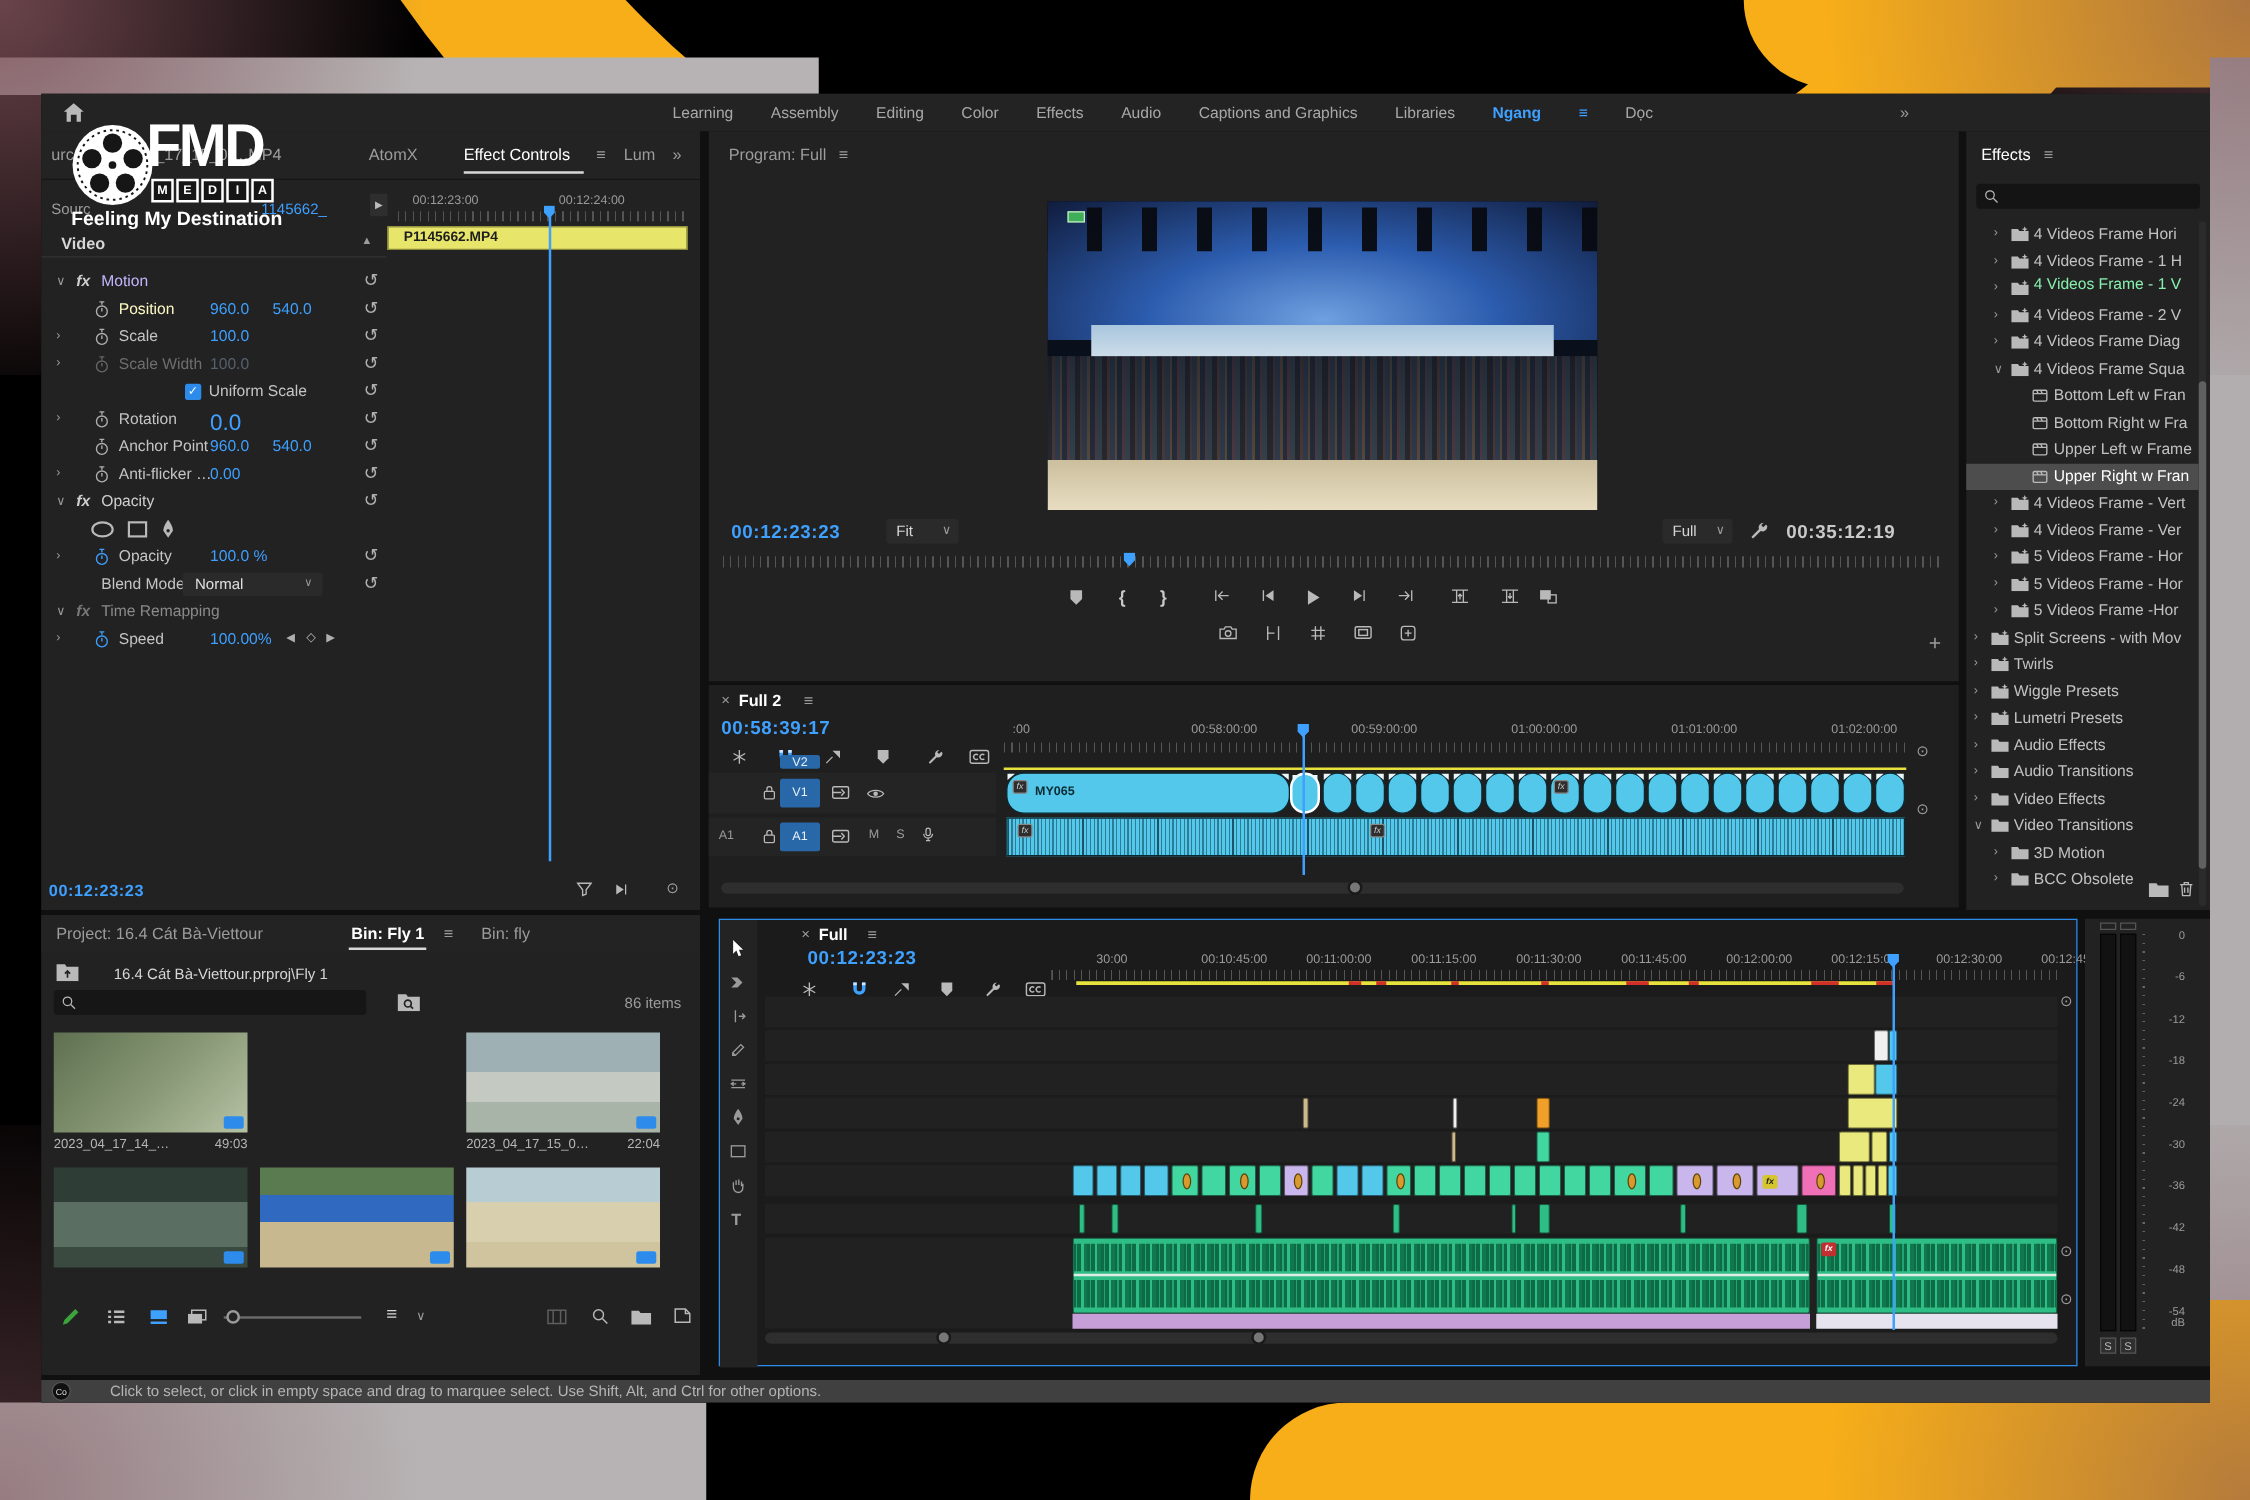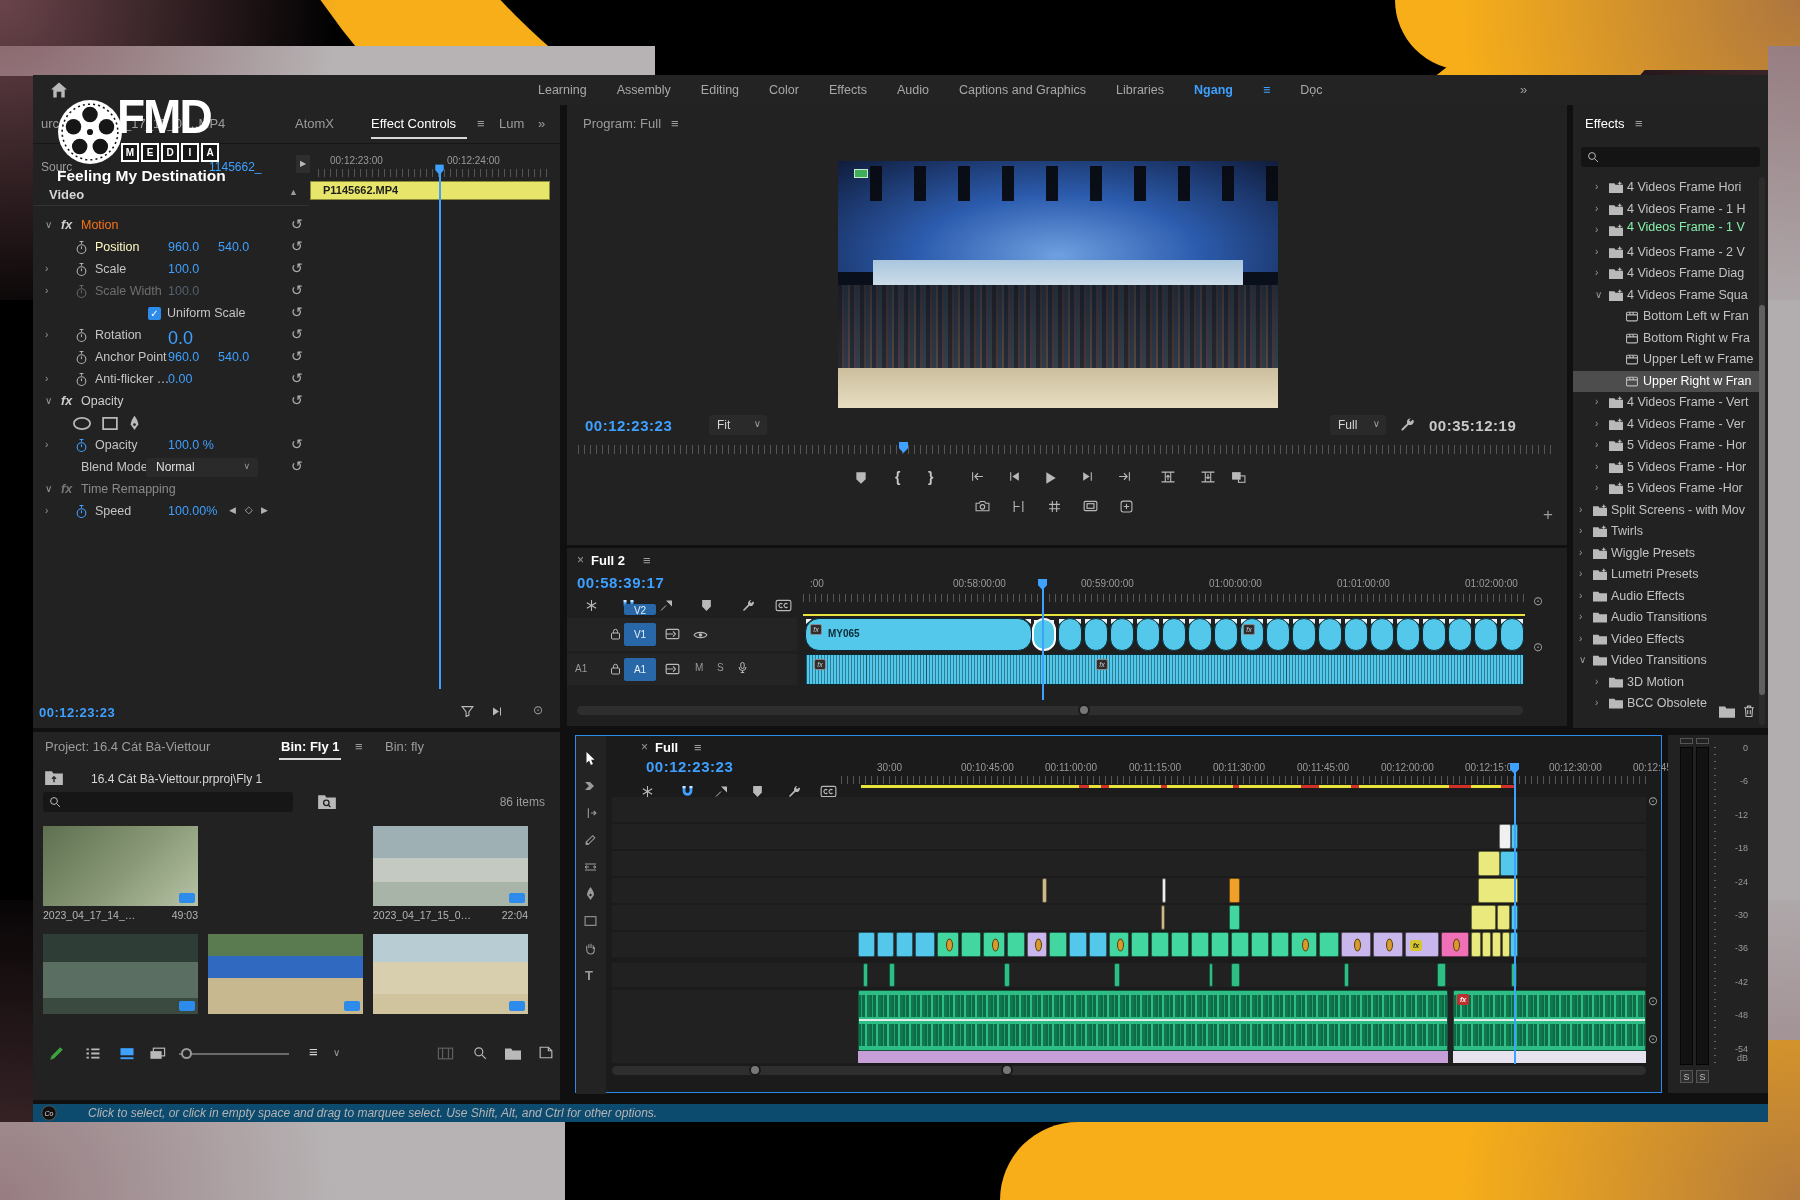--- a/index.html
+++ b/index.html
@@ -129,21 +129,21 @@
       <div class="ph-line" style="left:406px;top:64px;height:520px;"></div>
       <div class="ph-marker" style="left:401px;top:58px;transform:scale(.8);"></div>
 
       <div class="abs t-lite fs13" style="left:16px;top:82px;font-weight:700;">Video</div>
       <div class="abs t-gray" style="left:256px;top:82px;font-size:9px;">▲</div>
       <div class="abs" style="left:0;top:100px;width:276px;height:1px;background:#333;"></div>
       <div class="abs" id="ec-rows" style="left:0;top:0;width:527px;height:623px;">
           <div class="abs" style="left: 0px; top: 110px; width: 527px; height: 22px;">
             <div class="abs" style="left: 12px; top: 4px; font-size: 10px; color: rgb(154, 154, 154);">∨</div>
             <div class="abs" style="left: 28px; top: 3px; font-size: 12.5px; font-style: italic; font-weight: 700; color: rgb(207, 207, 207);">fx</div>
-            <div class="abs" style="left: 48px; top: 3px; font-size: 12.5px; color: #f97316;">Motion</div>
+            <div class="abs" style="left: 48px; top: 3px; font-size: 12.5px; color: #c4b5fd;">Motion</div>
             <div class="abs" style="left: 258px; top: 1px; font-size: 14px; color: rgb(176, 176, 176);">↺</div>
           </div>
           <div class="abs" style="left: 0px; top: 132px; width: 527px; height: 22px;">
             <div class="abs ic" style="left: 42px; top: 3px; width: 13px; height: 15px; color: rgb(176, 176, 176);">
               <svg viewBox="0 0 12 13">
                 <path stroke="currentColor" fill="none" d="M4.2 1h3.6M6 1v2"></path>
                 <circle cx="6" cy="8" r="4" stroke="currentColor" fill="none"></circle>
                 <path stroke="currentColor" d="M6 8V5.5"></path>
               </svg>
             </div>
@@ -1363,21 +1363,21 @@
             <path fill="currentColor" d="M0 1h5l1 1.5h7V10H0z"></path>
           </svg>
         </div>
       <div class="abs ic" style="left:170px;top:599px;width:12px;height:14px;">
           <svg viewBox="0 0 11 12">
             <path stroke="currentColor" fill="none" d="M1 3h9M4 3V1.5h3V3M2.2 3l.6 8h5.4l.6-8M4.3 5v4M6.7 5v4"></path>
           </svg>
         </div>
     </div>
 
-    <div class="abs" id="statusbar" style="left:0;top:1029px;width:1735px;height:18px;background:#0c4a6e;font-style:italic;">
+    <div class="abs" id="statusbar" style="left:0;top:1029px;width:1735px;height:18px;background:#404040;">
       <div class="abs ic" style="left:8px;top:1px;width:16px;height:16px;">
           <svg viewBox="0 0 16 16">
             <circle cx="8" cy="8" r="7.2" fill="#101010" stroke="#555"></circle>
             <text x="8" y="11" font-size="7" fill="#ddd" text-anchor="middle">Co</text>
           </svg>
         </div>
       <div class="abs fs12" style="left:55px;top:2px;color:#b4b4b4;">Click to select, or click in empty space and drag to marquee select. Use Shift, Alt, and Ctrl for other options.</div>
     </div>
 
   </div>

